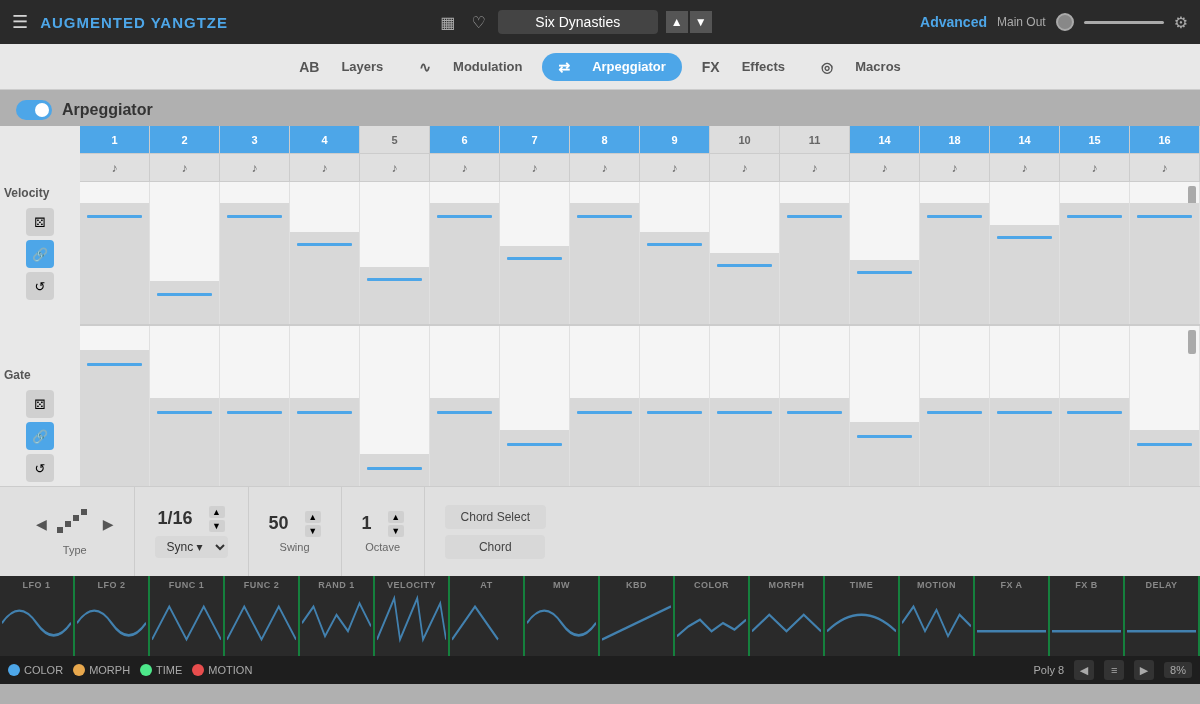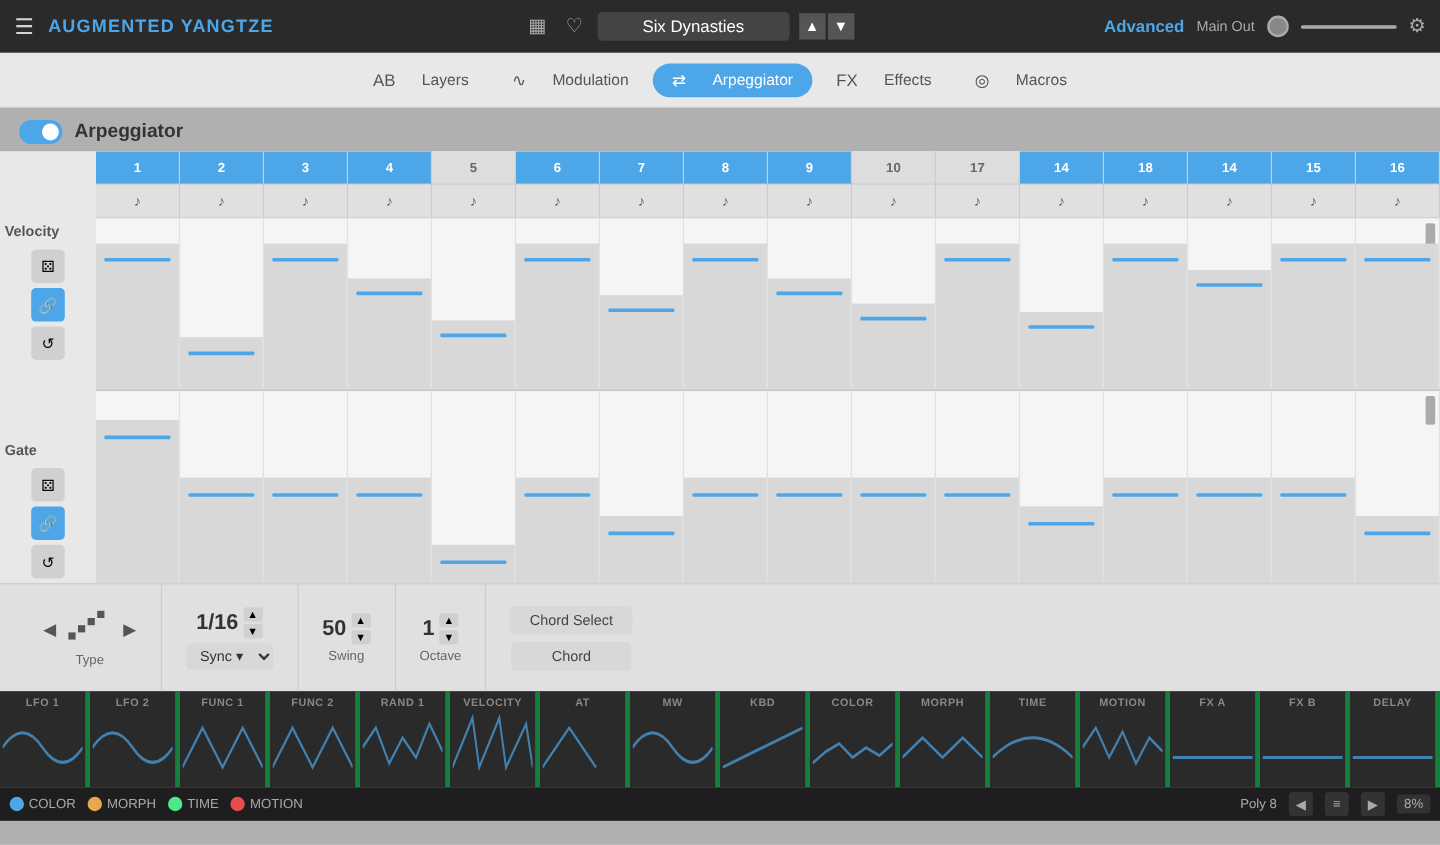--- a/index.html
+++ b/index.html
@@ -50,21 +50,21 @@
       display: flex;
       align-items: center;
       gap: 22px;
       padding: 6px 16px;
       border-radius: 18px;
       border: none;
       background: transparent;
       font-size: 13px;
       color: #555;
       cursor: pointer;
-      font-weight: 400;
+      font-weight: 700;
     }
     .nav-tab.active {
       background: #4da6e8;
       color: #fff;
     }
     .nav-tab-icon { font-size: 14px; }
     .arp-header {
       padding: 10px 16px 6px;
       display: flex;
       align-items: center;
@@ -190,21 +190,21 @@
       background: #d8d8d8;
       border: none;
       border-radius: 4px;
       padding: 3px 8px;
       font-size: 12px;
       color: #333;
       cursor: pointer;
     }
     .bc-stepper { display: flex; flex-direction: column; gap: 2px; }
     .bc-stepper-btn { background: #d0d0d0; border: none; width: 16px; height: 12px; cursor: pointer; font-size: 9px; display: flex; align-items: center; justify-content: center; border-radius: 2px; }
-    .bc-row { display: flex; align-items: center; gap: 4px; }
+    .bc-row { display: flex; align-items: center; gap: 16px; }
     .chord-select-btn {
       background: #d8d8d8;
       border: none;
       border-radius: 4px;
       padding: 5px 16px;
       font-size: 12px;
       color: #444;
       cursor: pointer;
       min-width: 100px;
     }
@@ -225,21 +225,21 @@
       display: flex;
       align-items: stretch;
     }
     .mod-cell {
       flex: 1;
       display: flex;
       flex-direction: column;
       align-items: center;
       justify-content: flex-start;
       padding: 4px 2px 0;
-      border-right: 4px solid #15803d;
+      border-right: 2px solid #15803d;
       cursor: pointer;
     }
     .mod-cell-label {
       font-size: 9px;
       color: #888;
       font-weight: 600;
       letter-spacing: 0.5px;
     }
     .mod-cell-graph {
       flex: 1;
@@ -369,21 +369,21 @@
         <div class="step-cell active">1</div>
         <div class="step-cell active">2</div>
         <div class="step-cell active">3</div>
         <div class="step-cell active">4</div>
         <div class="step-cell">5</div>
         <div class="step-cell active">6</div>
         <div class="step-cell active">7</div>
         <div class="step-cell active">8</div>
         <div class="step-cell active">9</div>
         <div class="step-cell">10</div>
-        <div class="step-cell">17</div>
+        <div class="step-cell">11</div>
         <div class="step-cell active">14</div>
         <div class="step-cell active">18</div>
         <div class="step-cell active">14</div>
         <div class="step-cell active">15</div>
         <div class="step-cell active">16</div>
       </div>
 
     <div class="chord-row" id="chord-row">
         <div class="chord-cell">♪</div>
         <div class="chord-cell">♪</div>

